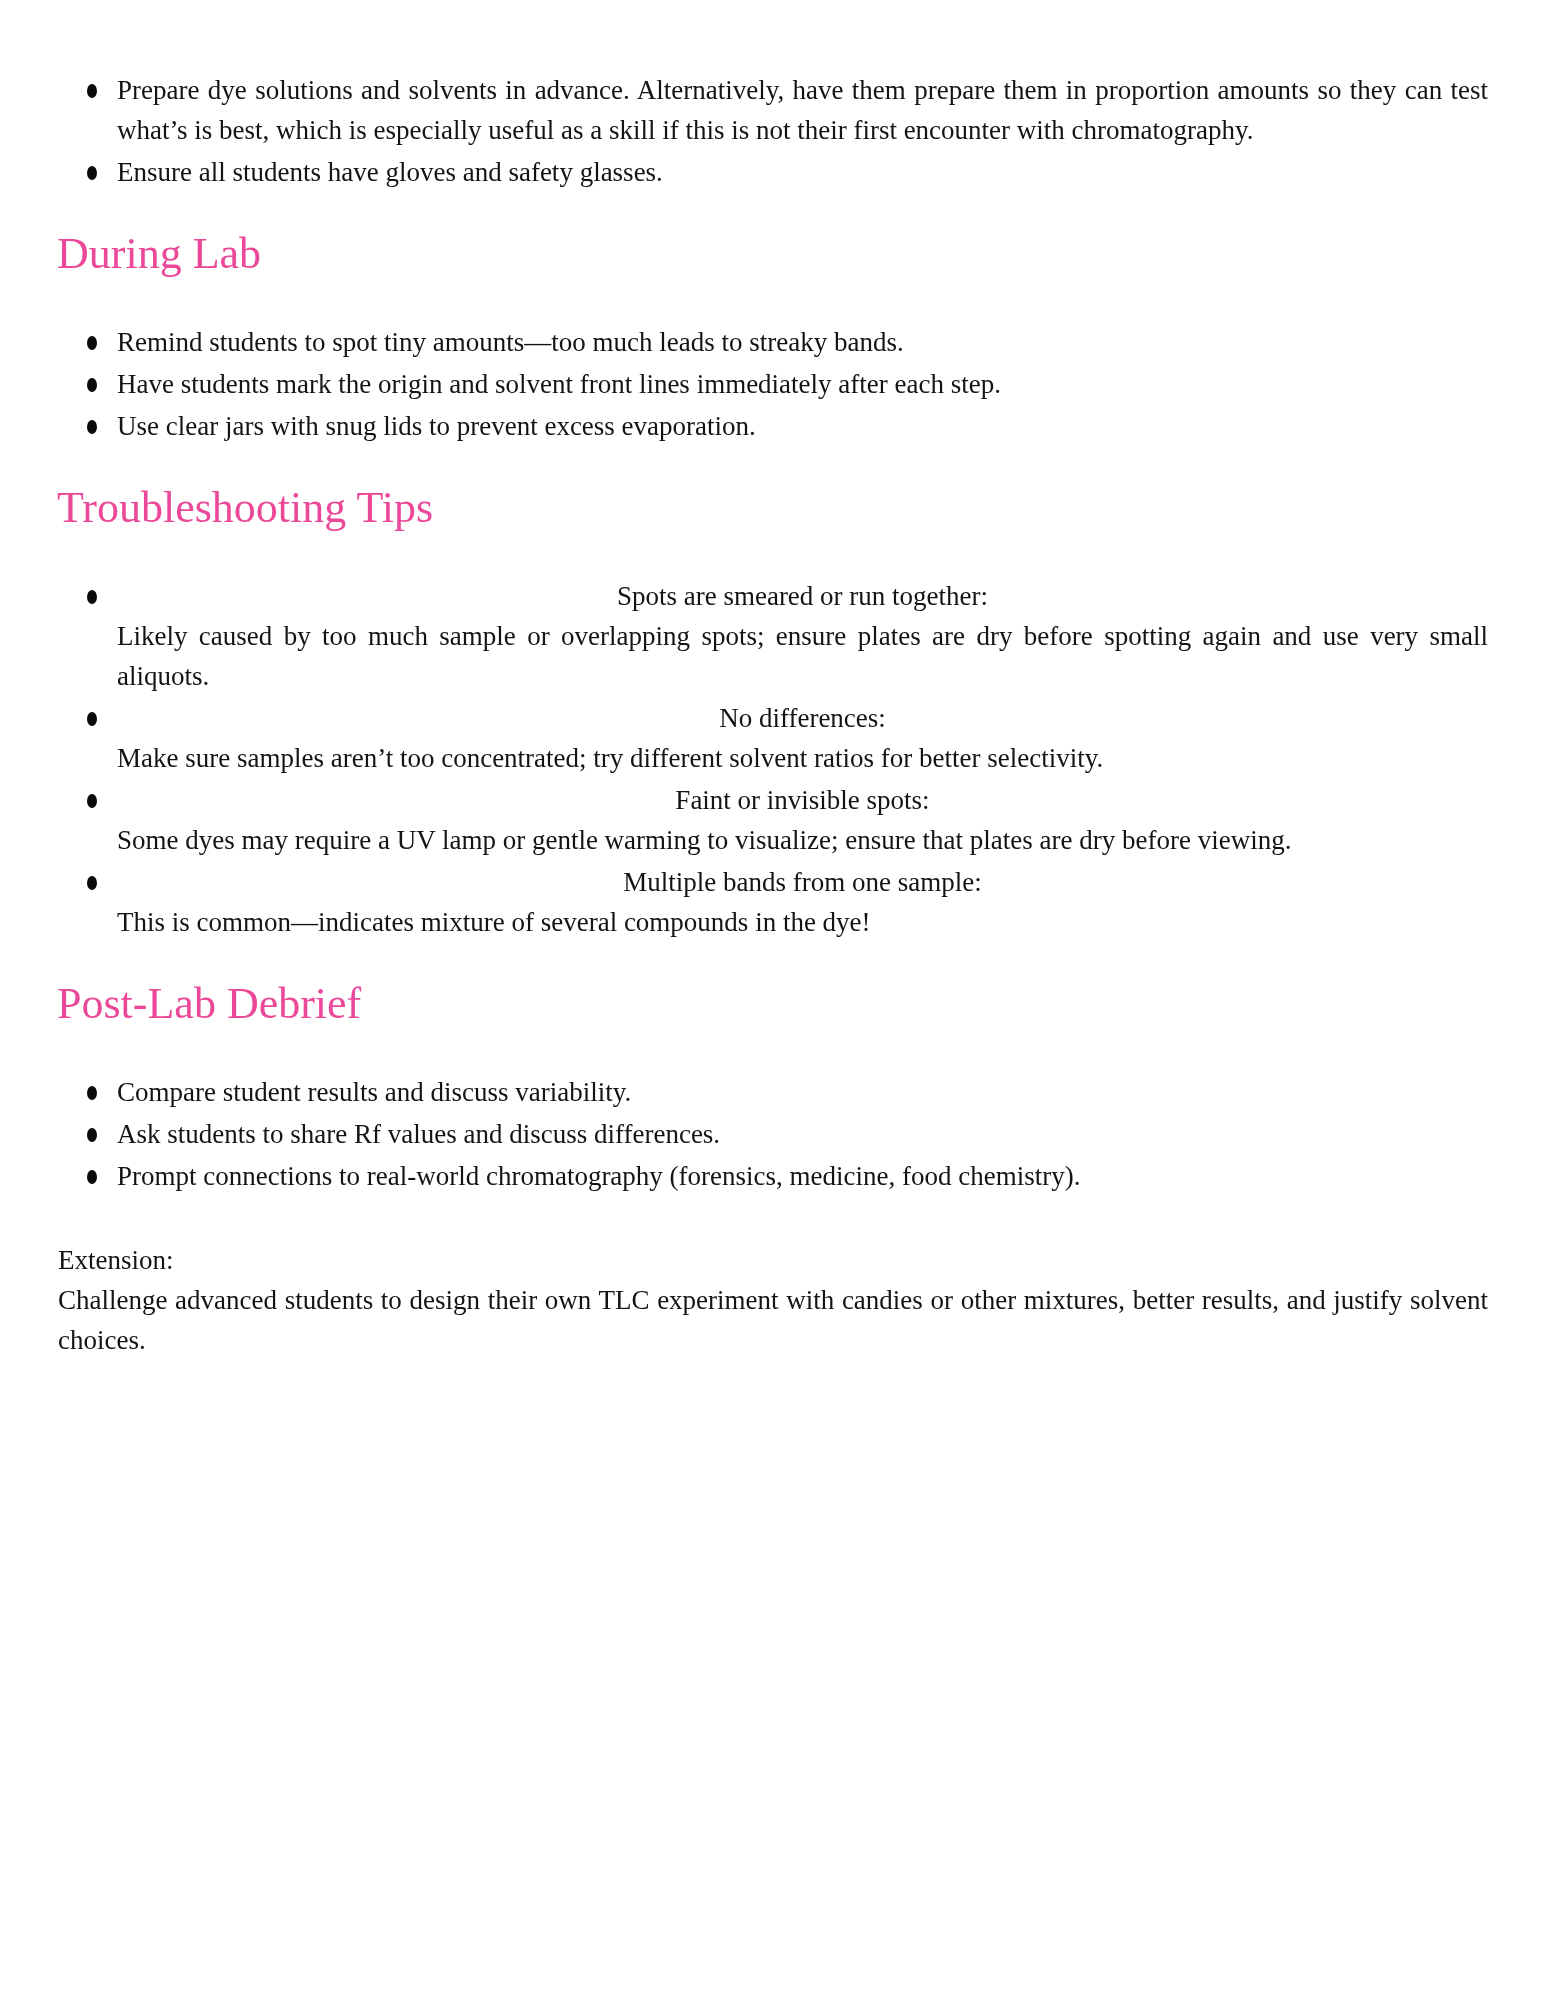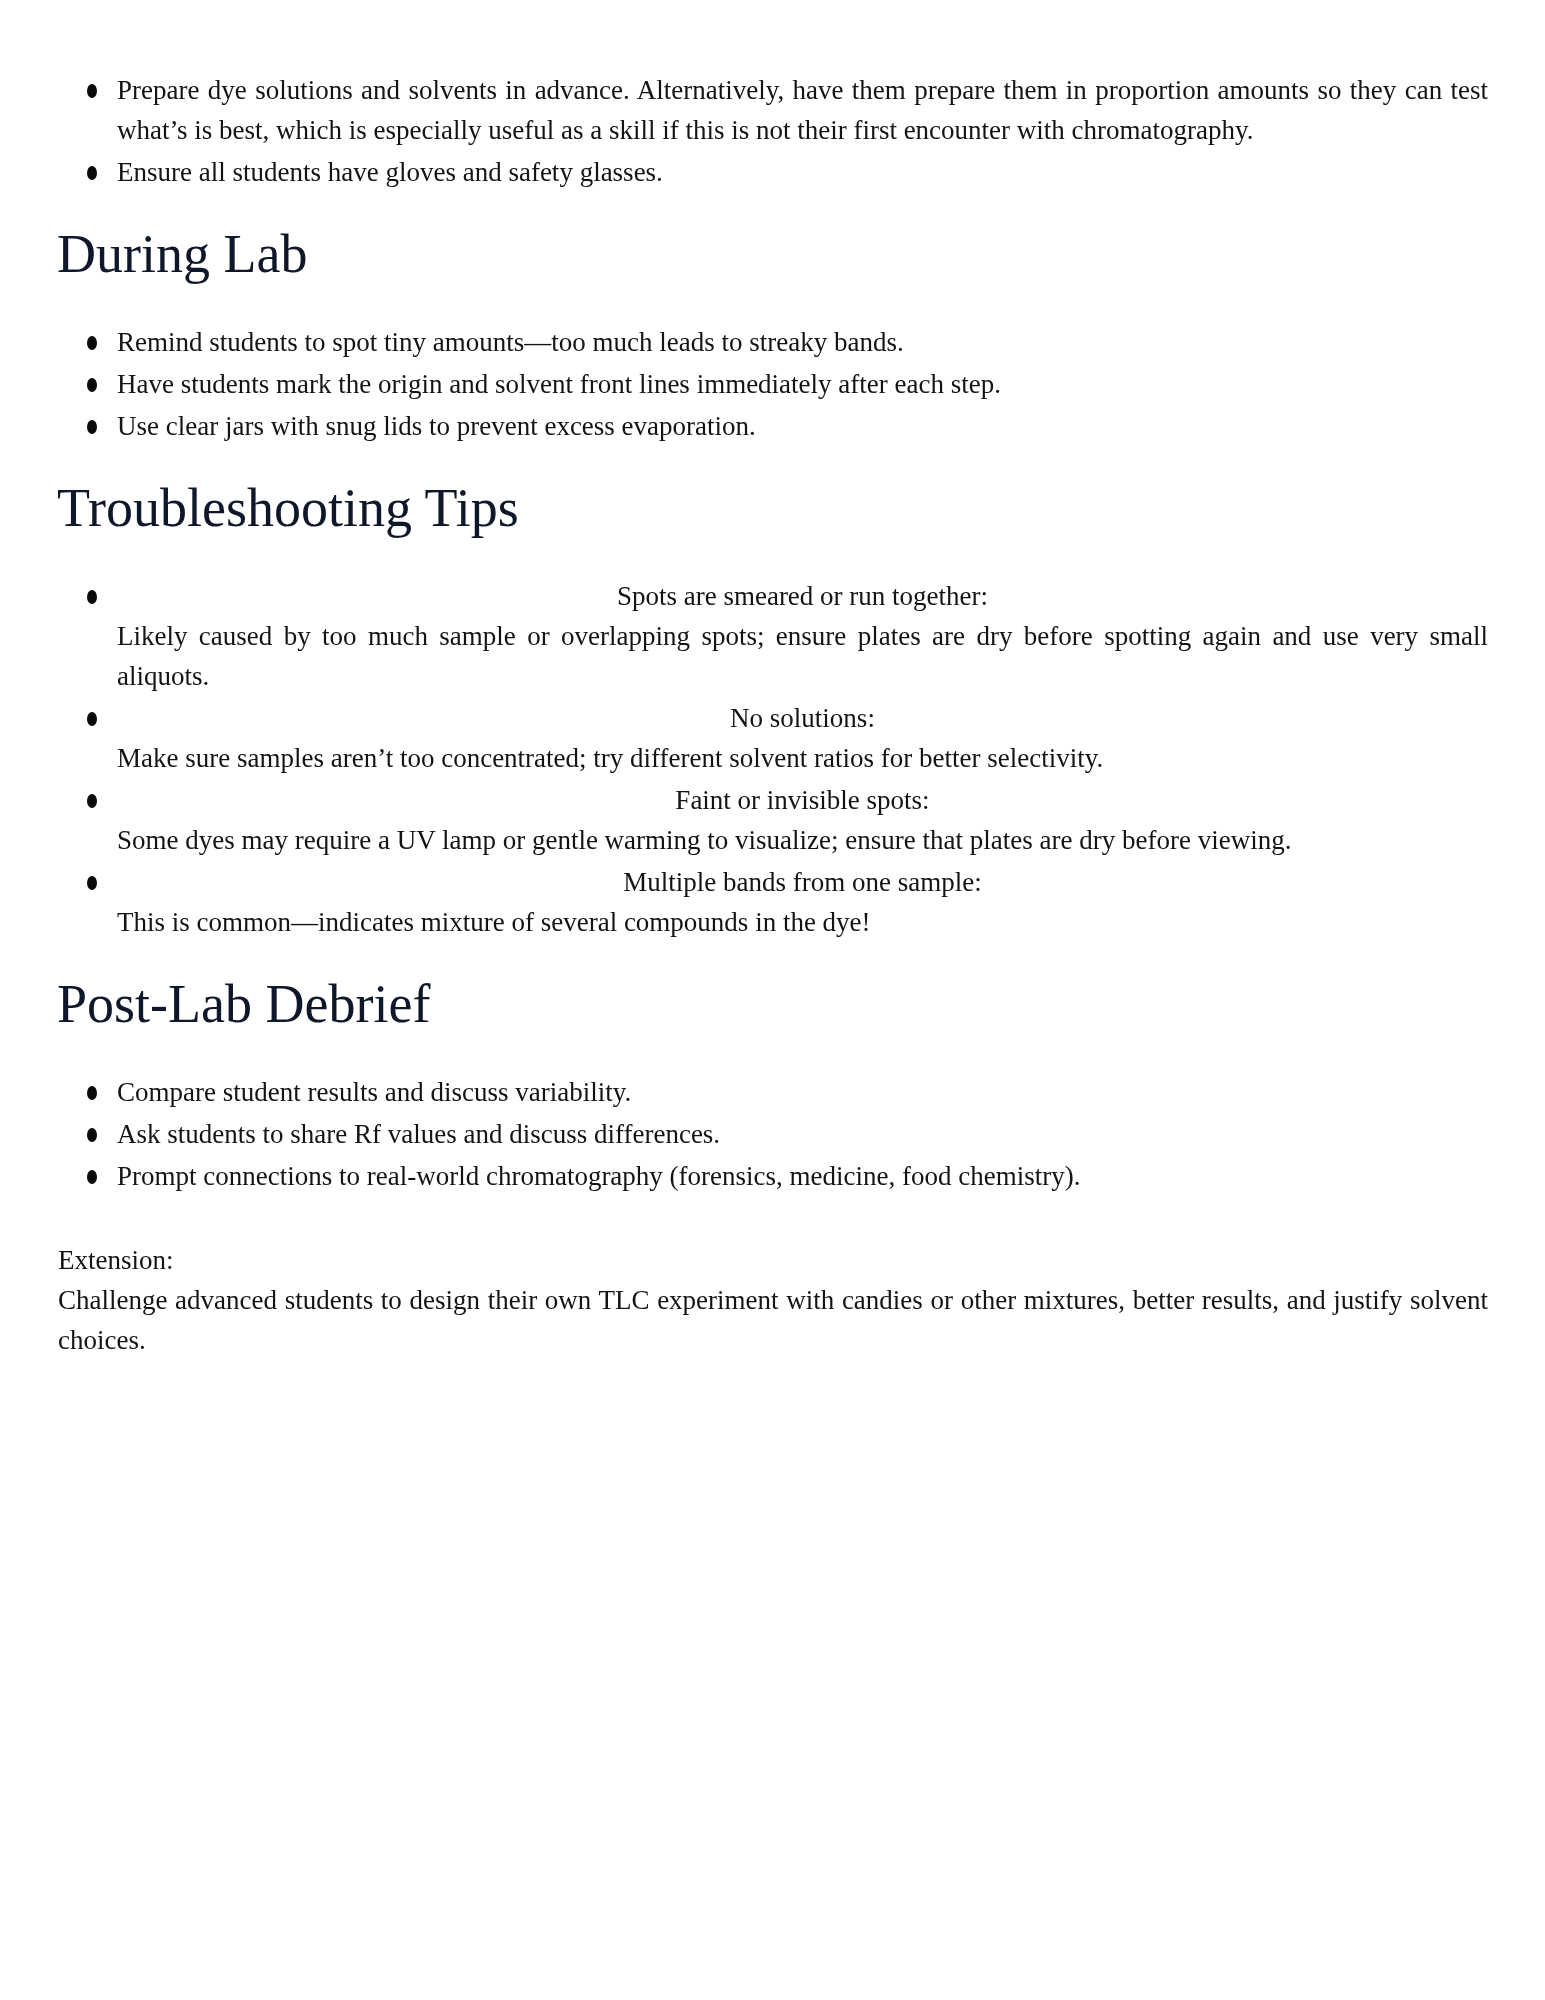--- a/index.html
+++ b/index.html
@@ -15,25 +15,25 @@
     color: #141414;
   }
   .page {
     box-sizing: border-box;
     width: 1545px;
     height: 2000px;
     padding: 30px 57px 0 57px;
     background: #ffffff;
   }
   .section-heading {
-    font-size: 54px;
+    font-size: 44px;
     line-height: 48px;
     font-weight: normal;
     margin: 38px 0 0 0;
-    color: #0f172a;
+    color: #ec4899;
     text-align: left;
   }
   ul.doc-list {
     list-style: none;
     margin: 44px 0 0 0;
     padding: 0 0 0 60px;
   }
   ul.doc-list.first {
     margin-top: 40px;
   }
@@ -93,21 +93,21 @@
   </ul>
 
   <h2 class="section-heading">Troubleshooting Tips</h2>
 
   <ul class="doc-list">
     <li>
       <div class="li-title">Spots are smeared or run together:</div>
       <div class="li-body">Likely caused by too much sample or overlapping spots; ensure plates are dry before spotting again and use very small aliquots.</div>
     </li>
     <li>
-      <div class="li-title">No solutions:</div>
+      <div class="li-title">No differences:</div>
       <div class="li-body">Make sure samples aren’t too concentrated; try different solvent ratios for better selectivity.</div>
     </li>
     <li>
       <div class="li-title">Faint or invisible spots:</div>
       <div class="li-body">Some dyes may require a UV lamp or gentle warming to visualize; ensure that plates are dry before viewing.</div>
     </li>
     <li>
       <div class="li-title">Multiple bands from one sample:</div>
       <div class="li-body">This is common—indicates mixture of several compounds in the dye!</div>
     </li>

